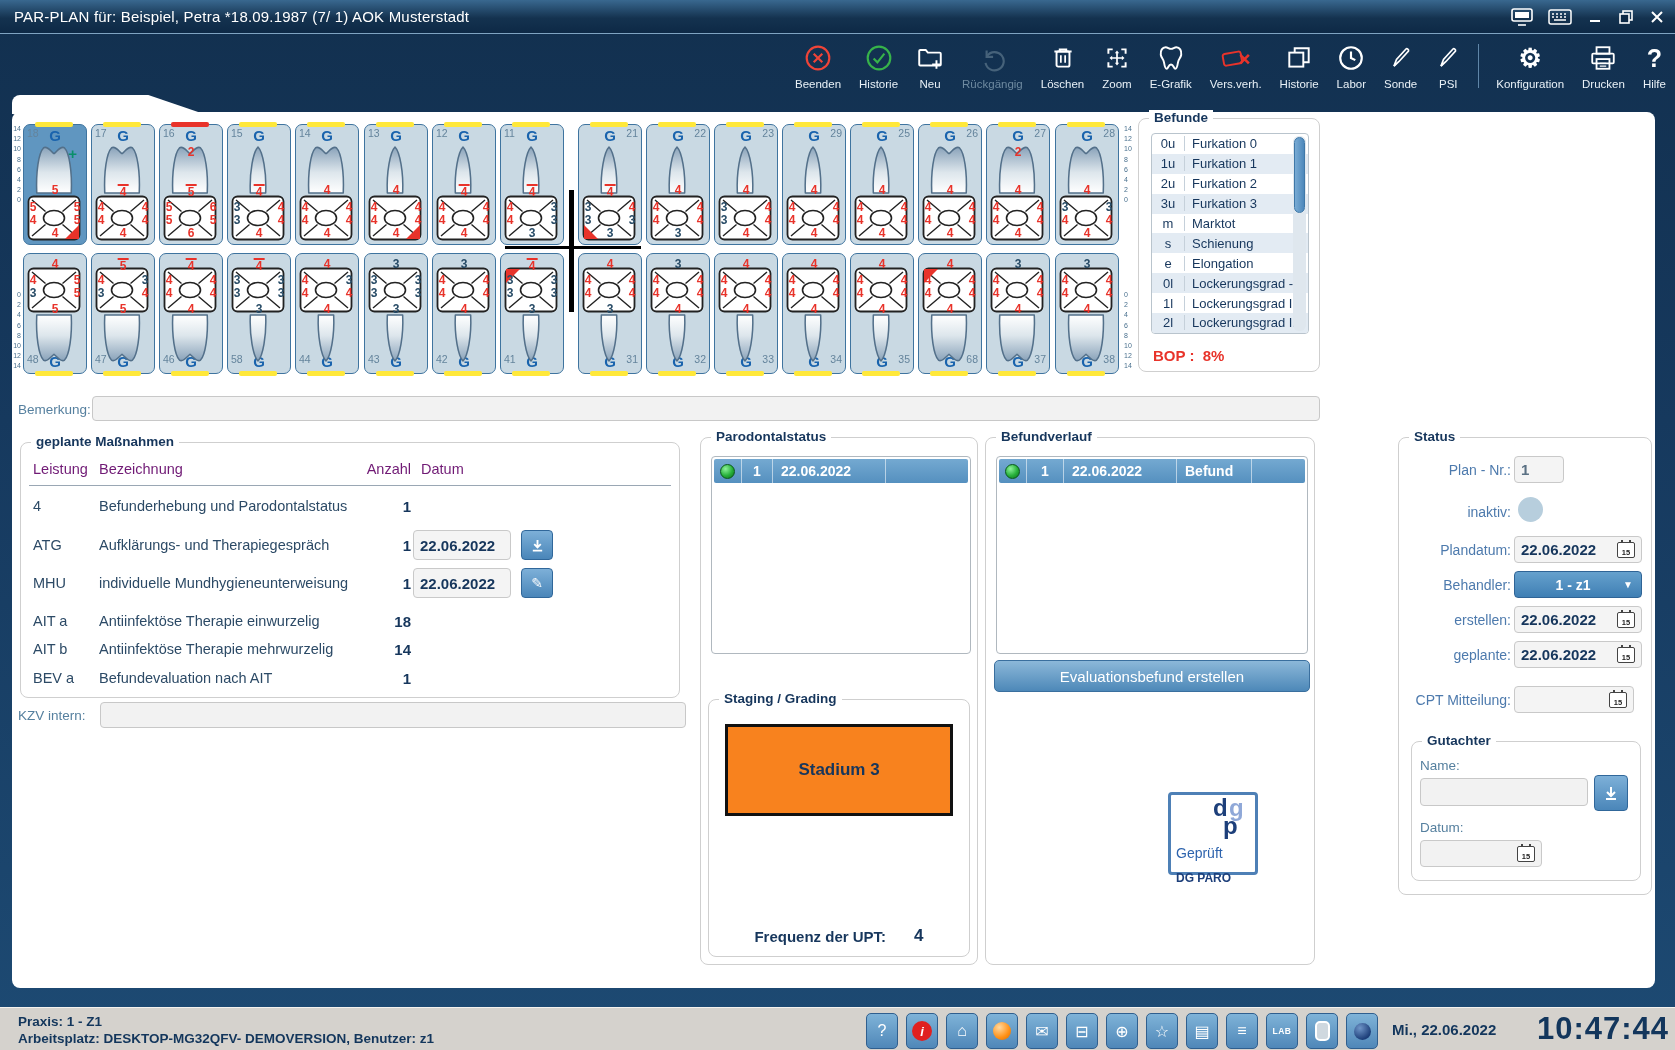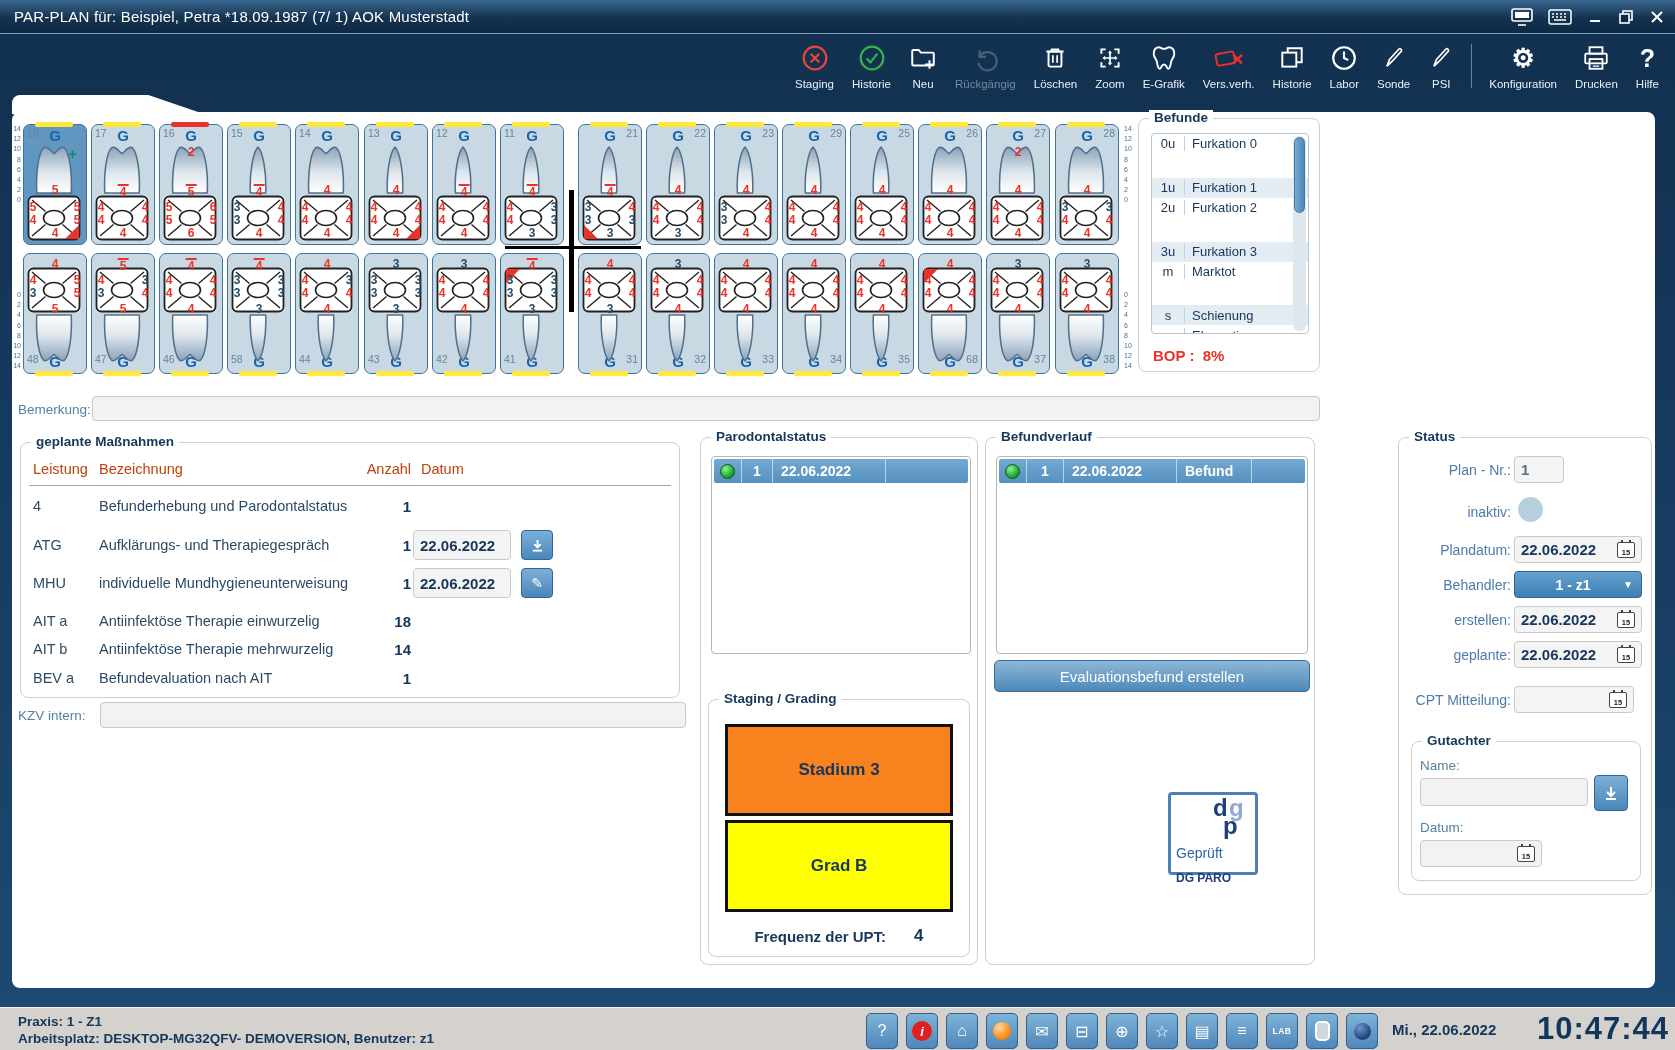--- a/index.html
+++ b/index.html
@@ -46,38 +46,38 @@
   .ruler.r-l{text-align:right;} .ruler.r-r{text-align:left;}
   .mid{position:absolute;background:#000;z-index:4;}
   
   .fs{position:absolute;border:1px solid #cfcfcf;border-radius:8px;background:#fff;box-sizing:border-box;}
   .fs>.lg{position:absolute;top:-9px;left:10px;background:#fff;padding:0 5px;font-weight:bold;
           font-size:13.5px;color:#16365c;white-space:nowrap;}
   
   #bef-list{position:absolute;left:12px;top:14px;width:156px;height:199px;border:1px solid #b9c4cd;
      border-radius:4px;background:#fff;overflow:hidden;}
   .brow{display:flex;height:19.9px;align-items:center;font-size:13px;color:#16365c;}
-  .brow.alt{background:#e3ebf3;margin-top:24px;}
+  .brow.alt{background:#e3ebf3;}
   .bcode{width:32px;text-align:center;border-right:1px solid #c5d0da;flex:none;}
   .blabel{padding-left:7px;white-space:nowrap;}
   .bef-sb{position:absolute;right:2px;top:2px;bottom:2px;width:13px;background:#dfe7ee;border-radius:6px;}
   .bef-th{position:absolute;left:1px;right:1px;top:1px;height:76px;border-radius:6px;
      background:linear-gradient(90deg,#79abd4,#4d88bb);border:1px solid #3f78a8;box-sizing:border-box;}
   .bop{position:absolute;left:14px;top:228px;font-weight:bold;font-size:15px;color:#e8332a;}
   
   .ipt{position:absolute;background:#f2f2f2;border:1px solid #c8c8c8;border-radius:4px;box-sizing:border-box;}
   .lbl{position:absolute;font-size:13.5px;color:#56809f;}
   .datebox{position:absolute;background:#f4f4f4;border:1px solid #c9c9c9;border-radius:4px;
      font-weight:bold;font-size:15px;color:#16365c;box-sizing:border-box;
      display:flex;align-items:center;padding:0 6px;justify-content:space-between;}
   .cal{width:18px;height:16px;background:#fff;border:1.5px solid #444;border-radius:2px;position:relative;
      font-size:7.5px;font-weight:bold;color:#222;text-align:center;line-height:19px;flex:none;box-sizing:border-box;}
   .cal i{position:absolute;top:-3px;left:3px;right:3px;height:3px;border-left:2px solid #444;border-right:2px solid #444;}
   
-  .mh{position:absolute;font-size:14.5px;color:#c2410c;}
+  .mh{position:absolute;font-size:14.5px;color:#701a75;}
   .mrow-l{position:absolute;left:12px;font-size:14.5px;color:#2c4a66;}
   .mrow-b{position:absolute;left:78px;font-size:14.5px;color:#2c4a66;white-space:nowrap;}
   .mrow-a{position:absolute;left:330px;width:60px;text-align:right;font-weight:bold;font-size:15px;color:#16365c;}
   .sbtn{position:absolute;width:30px;height:28px;border-radius:4px;border:1px solid #30679a;
      background:linear-gradient(180deg,#7db0d8,#4a86b9);display:flex;align-items:center;justify-content:center;cursor:pointer;}
   
   .listbox{position:absolute;border:1px solid #b0b8bf;border-radius:4px;background:#fff;overflow:hidden;}
   .lrow{position:absolute;left:2px;right:2px;top:2px;height:24px;border-radius:2px;display:flex;align-items:center;
      background:linear-gradient(180deg,#74a9d1,#5590bf);color:#fff;font-weight:bold;font-size:14px;cursor:pointer;}
   .led{width:13px;height:13px;border-radius:50%;margin:0 6px;flex:none;
@@ -169,21 +169,21 @@
   </div>
 
   <div id="toolbar">
       <div class="tb-item">
         <span class="tb-ico" style="color:#ef4438">
           <svg class="i" width="28" height="28" viewBox="0 0 26 26">
             <circle cx="13" cy="13" r="10.5" fill="none" stroke="currentColor" stroke-width="2"></circle>
             <path d="M9 9 L17 17 M17 9 L9 17" stroke="currentColor" stroke-width="2"></path>
           </svg>
         </span>
-        <span class="tb-lb">Staging</span>
+        <span class="tb-lb">Beenden</span>
       </div>
       <div class="tb-item">
         <span class="tb-ico" style="color:#37b34a">
           <svg width="28" height="28" viewBox="0 0 26 26">
             <circle cx="13" cy="13" r="10.5" fill="none" stroke="currentColor" stroke-width="2"></circle>
             <path d="M8 13.5 L11.5 17 L18 9" fill="none" stroke="currentColor" stroke-width="2"></path>
           </svg>
         </span>
         <span class="tb-lb">Historie</span>
       </div>
@@ -1079,21 +1079,20 @@
         <span class="lc" style="width:14px;justify-content:center;">1</span>
         <span class="lc" style="width:96px;">22.06.2022</span>
         <span class="lc" style="flex:1;"></span>
       </div>
     </div>
   </div>
 
   <div class="fs" style="left:708px;top:699px;width:262px;height:258px;">
     <span class="lg">Staging / Grading</span>
     <div class="stage" id="stage-stadium" style="top: 24px; background: rgb(248, 130, 30);">Stadium 3</div>
-    <div class="stage" id="stage-grad" style="top: 120px; background: rgb(255, 255, 0);">Grad B</div>
     <div class="uptrow" style="top:226px;">
       <span class="ul">Frequenz der UPT:</span>
       <span class="uv">4</span>
     </div>
   </div>
 
   <div class="fs" style="left:985px;top:437px;width:330px;height:528px;">
     <span class="lg">Befundverlauf</span>
     <div class="listbox" style="left:10px;top:18px;width:310px;height:196px;">
       <div class="lrow">

